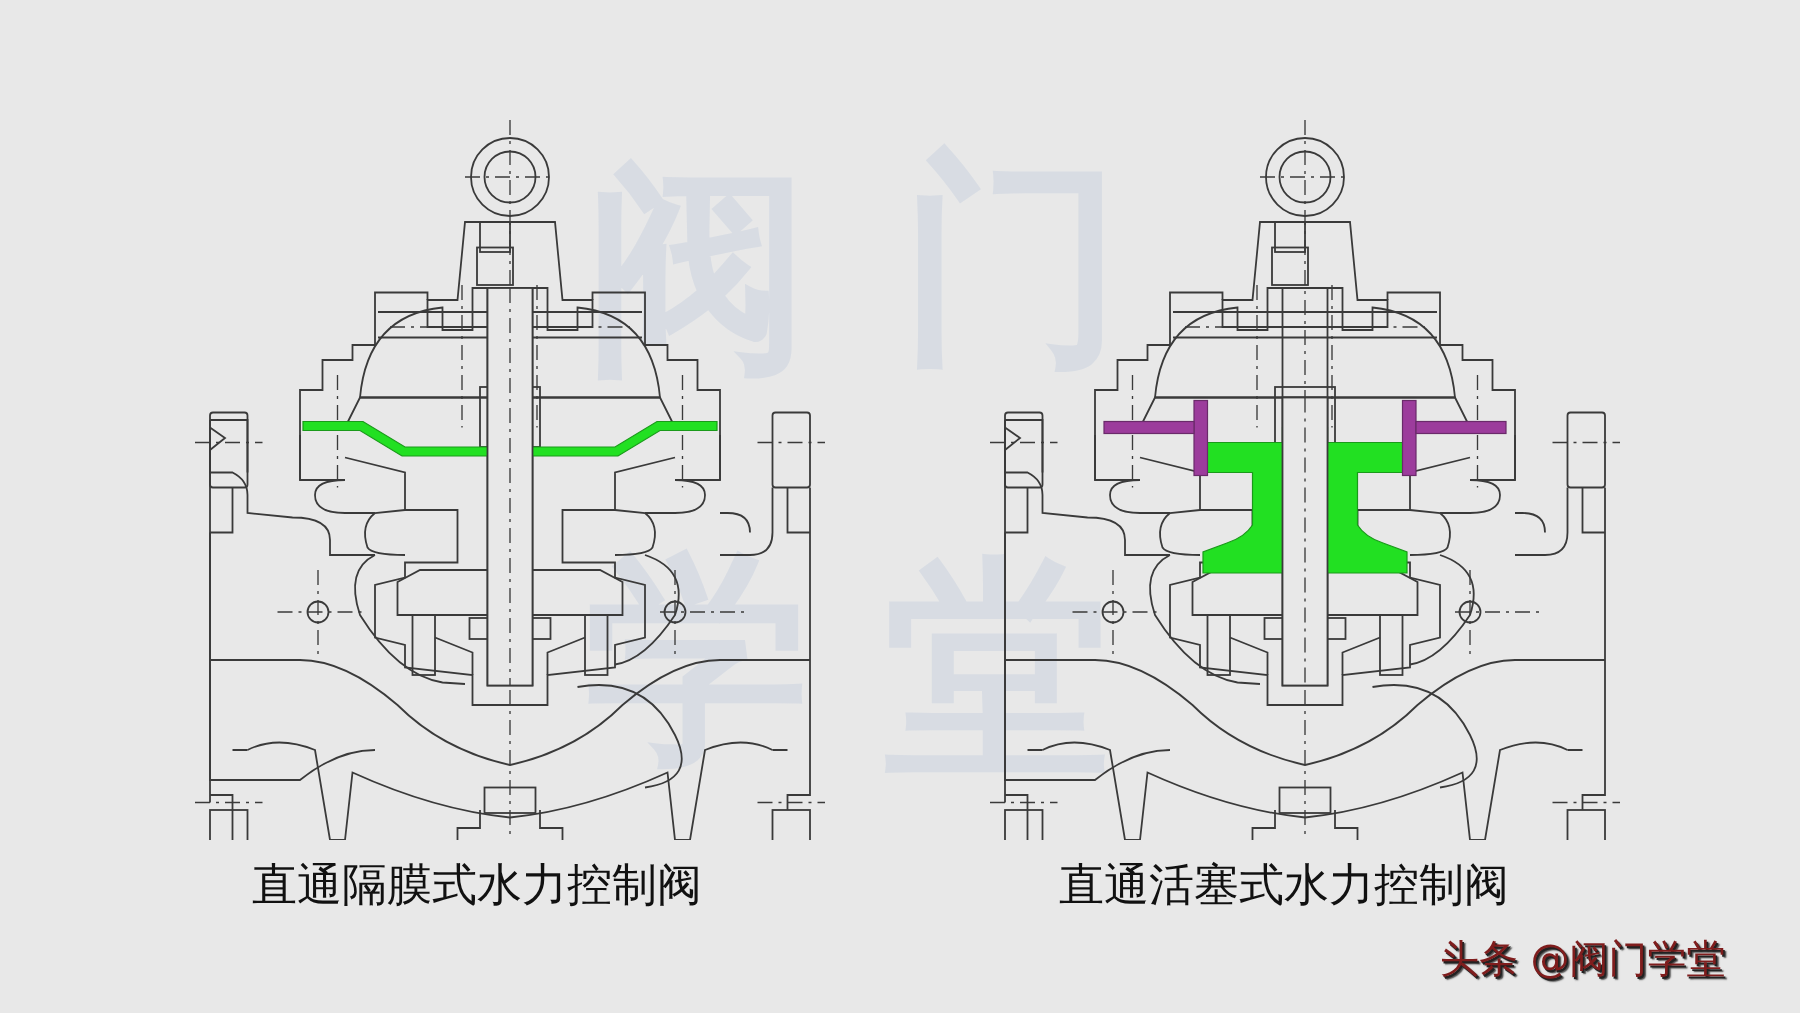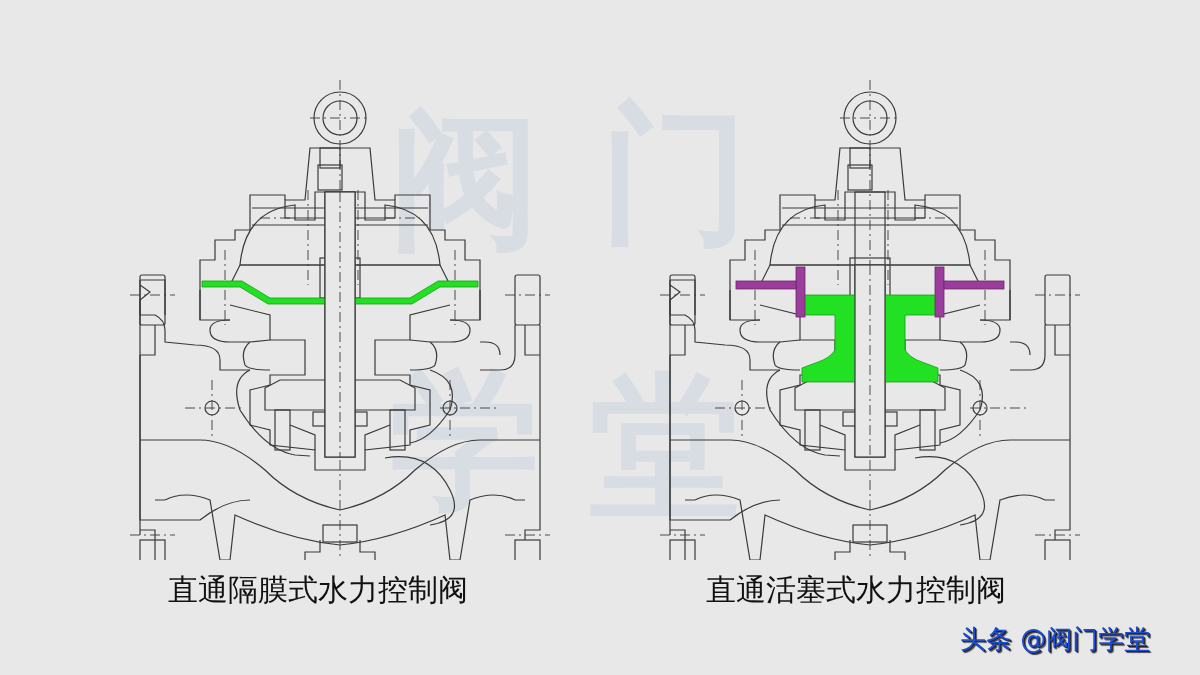--- a/index.html
+++ b/index.html
@@ -23,21 +23,21 @@
   #valve-left { left: 130px; }
   #valve-right { left: 660px; }
   .caption {
     position: absolute; top: 570px; font-size: 30px; color: #111;
     letter-spacing: 0px; white-space: nowrap;
   }
   #caption-left { left: 168px; font-family: Liberation Mono, monospace; }
   #caption-right { left: 706px; font-family: Liberation Serif, serif; }
   .footer-brand {
     position: absolute; left: 960px; top: 622px; font-size: 26px;
-    color: #1d4ed8; white-space: nowrap;
+    color: #7f1d1d; white-space: nowrap;
     text-shadow: 1px 1px 0 #222, 2px 2px 1px #444;
   }
 </style>
 </head>
 <body>
 
 <div class="stage">
 
   <div class="watermark wm1">阀</div>
   <div class="watermark wm2">门</div>

